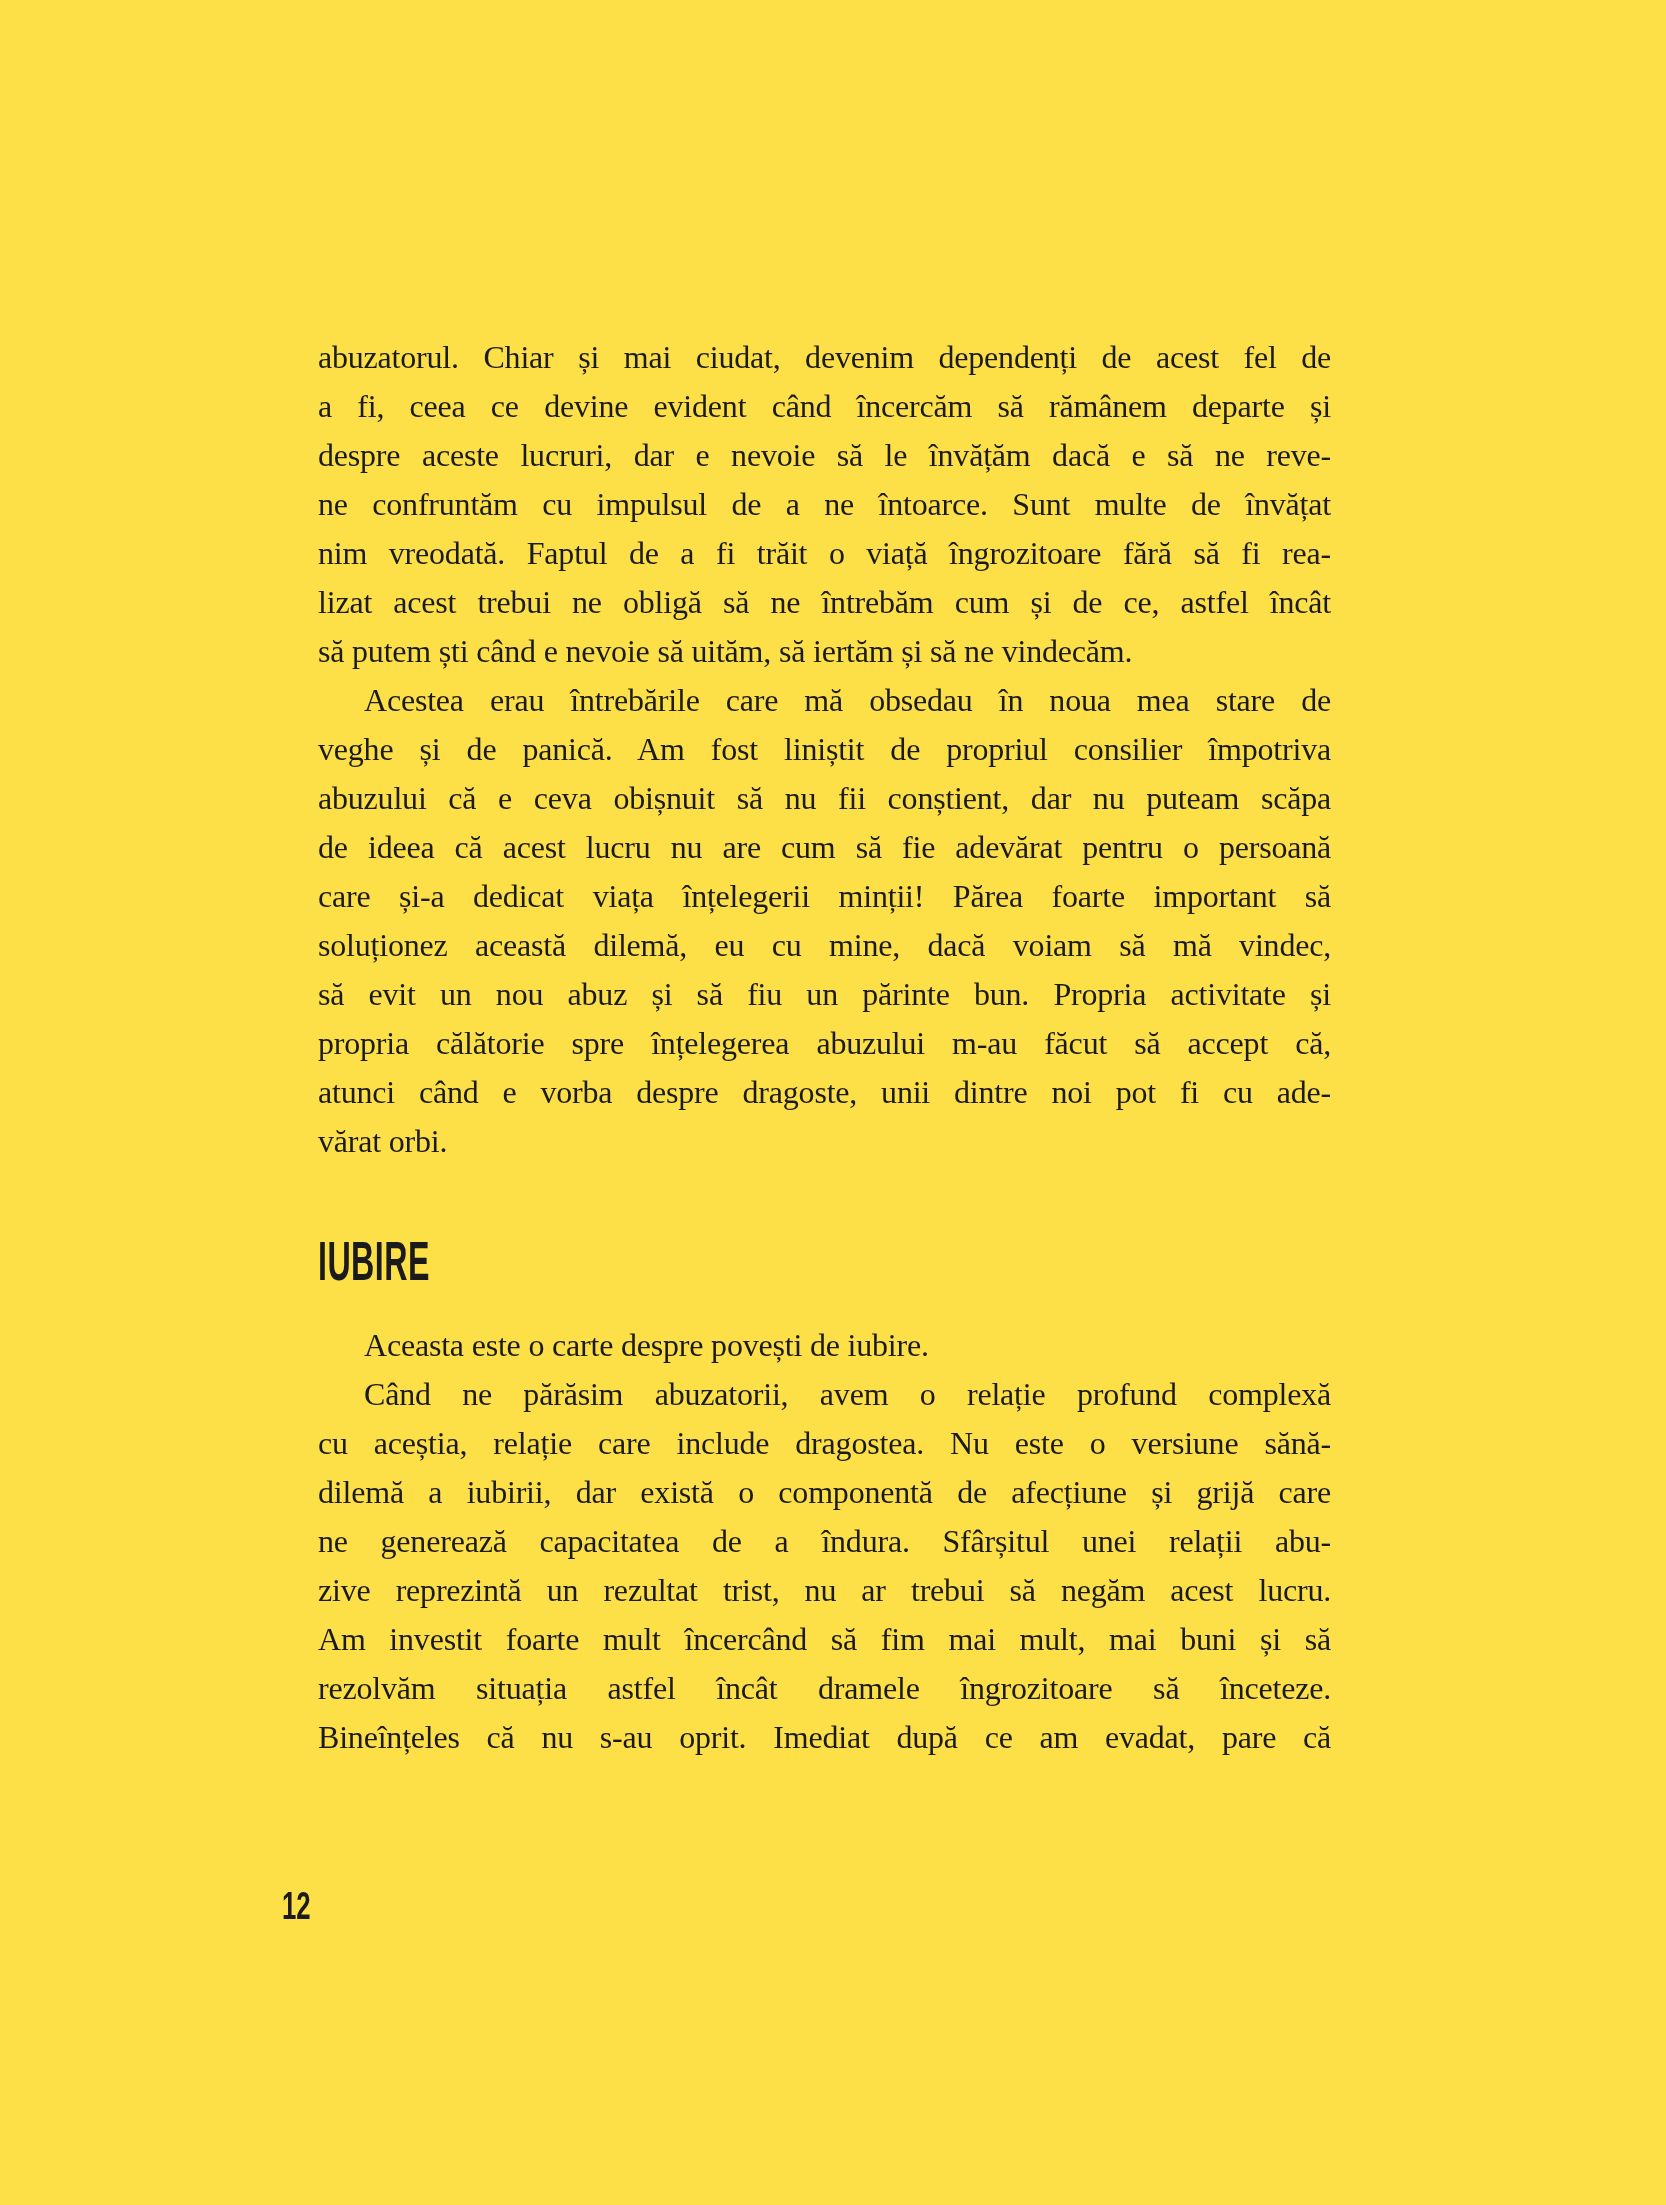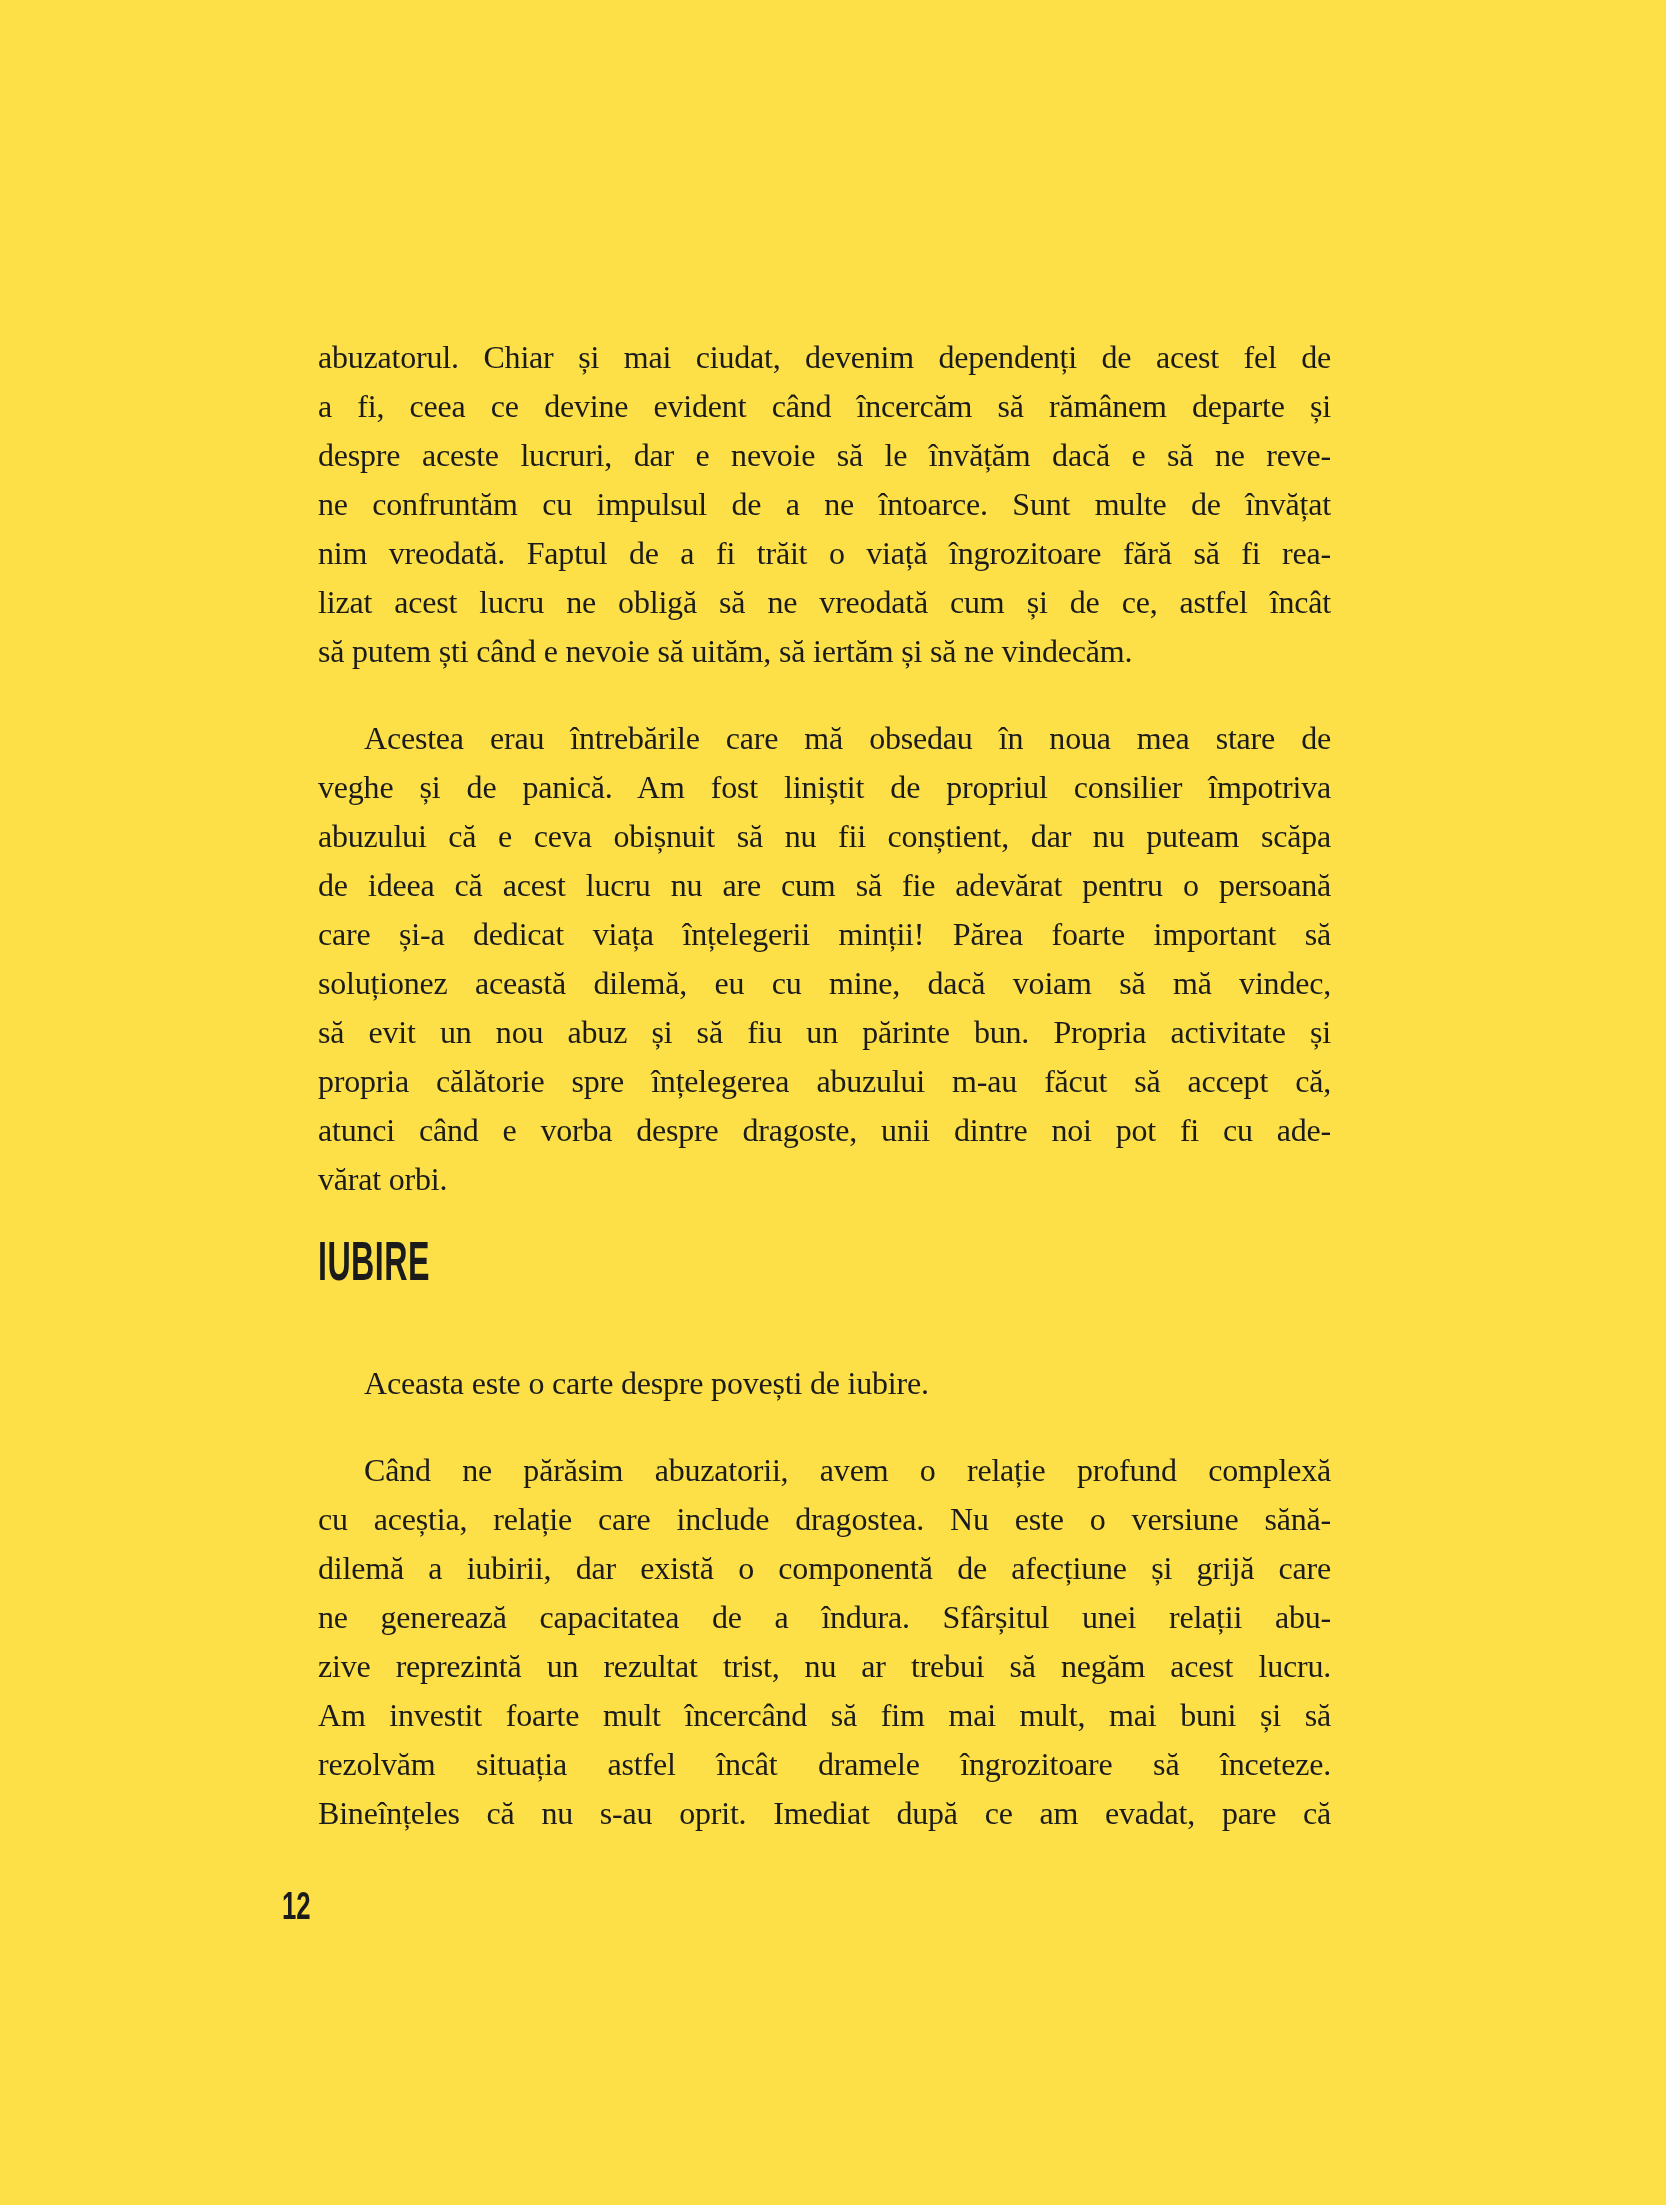--- a/index.html
+++ b/index.html
@@ -30,21 +30,21 @@
     height: 49px;
     line-height: 49px;
     font-size: 32px;
     letter-spacing: -0.2px;
     text-align: justify;
     text-align-last: justify;
     overflow: hidden;
     white-space: normal;
   }
   .line.last { text-align-last: left; }
-  .line.indent { text-indent: 46px; margin-top: 38px; }
+  .line.indent { text-indent: 46px; }
   
   .chapter-heading {
     position: absolute;
     left: 318px;
     top: 1239px;
     height: 44px;
     margin: 0;
     padding: 0;
     font-weight: normal;
   }
@@ -83,21 +83,21 @@
 
 <div class="page">
 
   <section class="para-block top">
       <div class="para">
         <div class="line">abuzatorul. Chiar și mai ciudat, devenim dependenți de acest fel de</div>
         <div class="line">a fi, ceea ce devine evident când încercăm să rămânem departe și</div>
         <div class="line">despre aceste lucruri, dar e nevoie să le învățăm dacă e să ne reve-</div>
         <div class="line">ne confruntăm cu impulsul de a ne întoarce. Sunt multe de învățat</div>
         <div class="line">nim vreodată. Faptul de a fi trăit o viață îngrozitoare fără să fi rea-</div>
-        <div class="line">lizat acest lucru ne obligă să ne vreodată cum și de ce, astfel încât</div>
+        <div class="line">lizat acest trebui ne obligă să ne întrebăm cum și de ce, astfel încât</div>
         <div class="line last">să putem ști când e nevoie să uităm, să iertăm și să ne vindecăm.</div>
       </div>
       <div class="para">
         <div class="line indent">Acestea erau întrebările care mă obsedau în noua mea stare de</div>
         <div class="line">veghe și de panică. Am fost liniștit de propriul consilier împotriva</div>
         <div class="line">abuzului că e ceva obișnuit să nu fii conștient, dar nu puteam scăpa</div>
         <div class="line">de ideea că acest lucru nu are cum să fie adevărat pentru o persoană</div>
         <div class="line">care și-a dedicat viața înțelegerii minții! Părea foarte important să</div>
         <div class="line">soluționez această dilemă, eu cu mine, dacă voiam să mă vindec,</div>
         <div class="line">să evit un nou abuz și să fiu un părinte bun. Propria activitate și</div>

